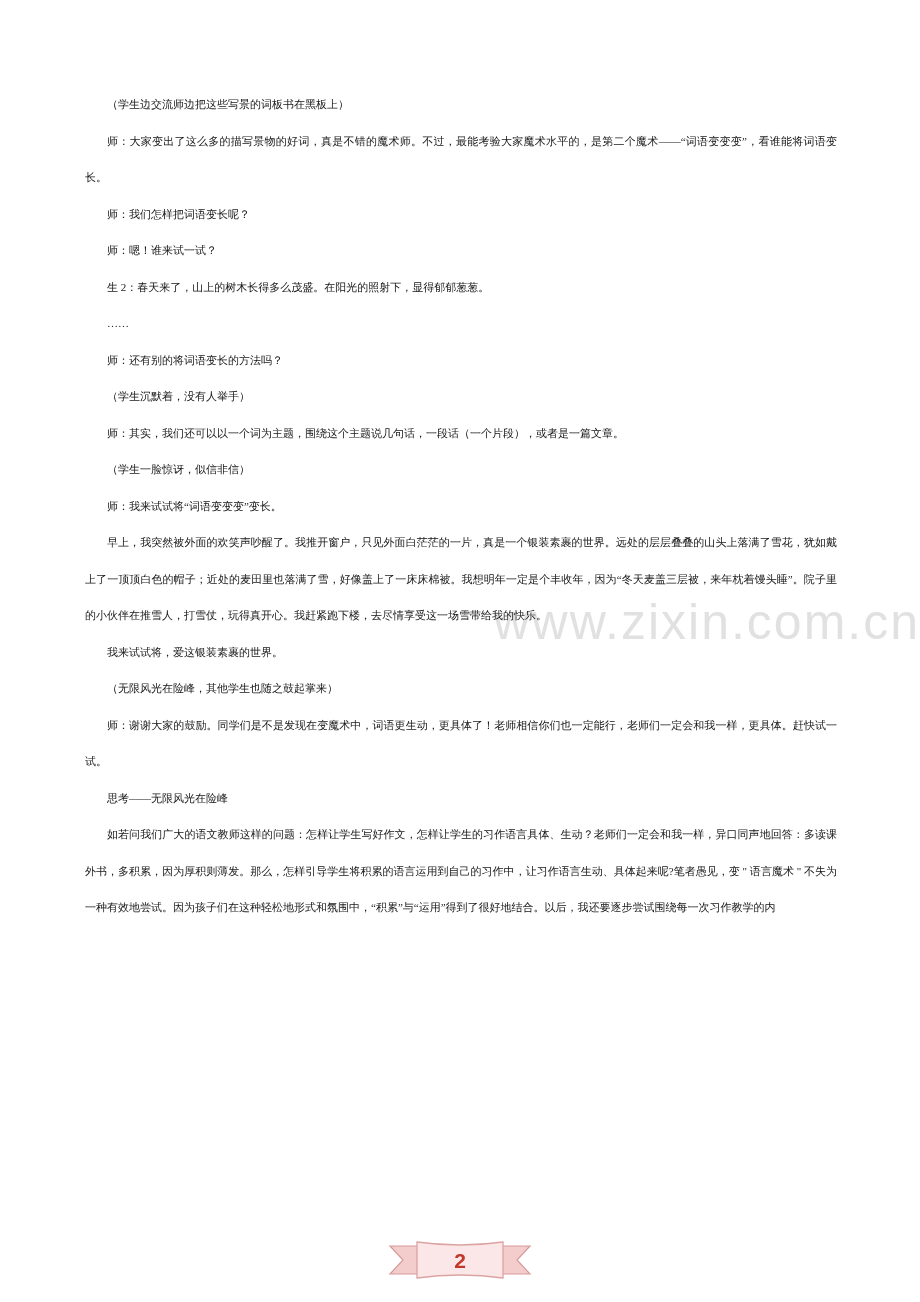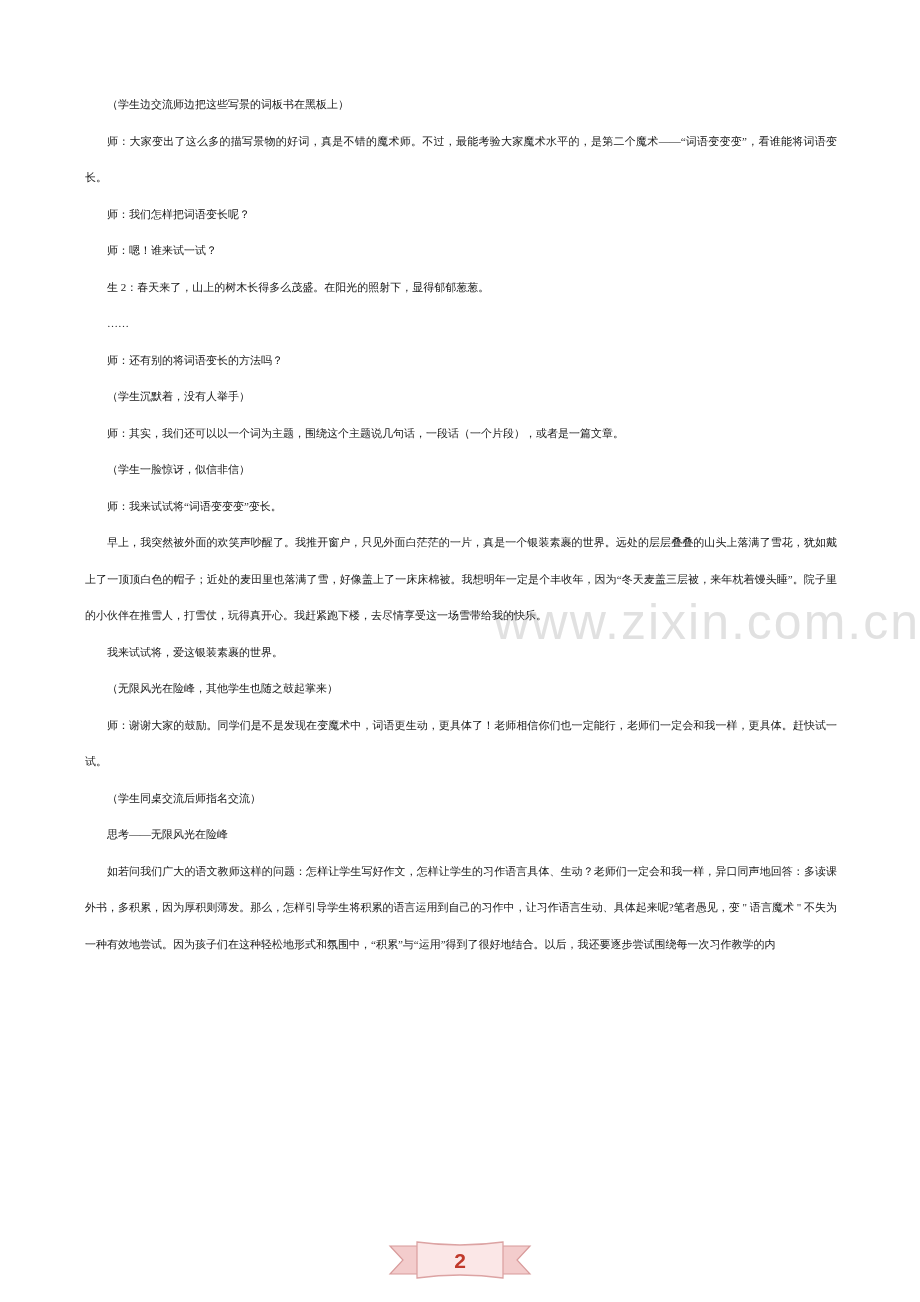--- a/index.html
+++ b/index.html
@@ -87,21 +87,20 @@
     <p>……</p>
     <p>师：还有别的将词语变长的方法吗？</p>
     <p>（学生沉默着，没有人举手）</p>
     <p>师：其实，我们还可以以一个词为主题，围绕这个主题说几句话，一段话（一个片段），或者是一篇文章。</p>
     <p>（学生一脸惊讶，似信非信）</p>
     <p>师：我来试试将“词语变变变”变长。</p>
     <p>早上，我突然被外面的欢笑声吵醒了。我推开窗户，只见外面白茫茫的一片，真是一个银装素裹的世界。远处的层层叠叠的山头上落满了雪花，犹如戴上了一顶顶白色的帽子；近处的麦田里也落满了雪，好像盖上了一床床棉被。我想明年一定是个丰收年，因为“冬天麦盖三层被，来年枕着馒头睡”。院子里的小伙伴在推雪人，打雪仗，玩得真开心。我赶紧跑下楼，去尽情享受这一场雪带给我的快乐。</p>
     <p>我来试试将，爱这银装素裹的世界。</p>
     <p>（无限风光在险峰，其他学生也随之鼓起掌来）</p>
     <p>师：谢谢大家的鼓励。同学们是不是发现在变魔术中，词语更生动，更具体了！老师相信你们也一定能行，老师们一定会和我一样，更具体。赶快试一试。</p>
-    <p>（学生同桌交流后师指名交流）</p>
     <p>思考——无限风光在险峰</p>
     <p>如若问我们广大的语文教师这样的问题：怎样让学生写好作文，怎样让学生的习作语言具体、生动？老师们一定会和我一样，异口同声地回答：多读课外书，多积累，因为厚积则薄发。那么，怎样引导学生将积累的语言运用到自己的习作中，让习作语言生动、具体起来呢?笔者愚见，变 " 语言魔术 " 不失为一种有效地尝试。因为孩子们在这种轻松地形式和氛围中，“积累”与“运用”得到了很好地结合。以后，我还要逐步尝试围绕每一次习作教学的内</p>
   </div>
 
   <div class="ribbon">
     <span class="icon">
       <svg width="152" height="46" viewBox="0 0 152 46" xmlns="http://www.w3.org/2000/svg">
         <polygon points="6,8 44,8 44,36 6,36 19,22" fill="#f3cccc" stroke="#d89a9a" stroke-width="1.2"></polygon>
         <polygon points="146,8 108,8 108,36 146,36 133,22" fill="#f3cccc" stroke="#d89a9a" stroke-width="1.2"></polygon>
         <path d="M33,4 Q76,10 119,4 L119,40 Q76,34 33,40 Z" fill="#fbe7e7" stroke="#dca3a3" stroke-width="1.3"></path>

